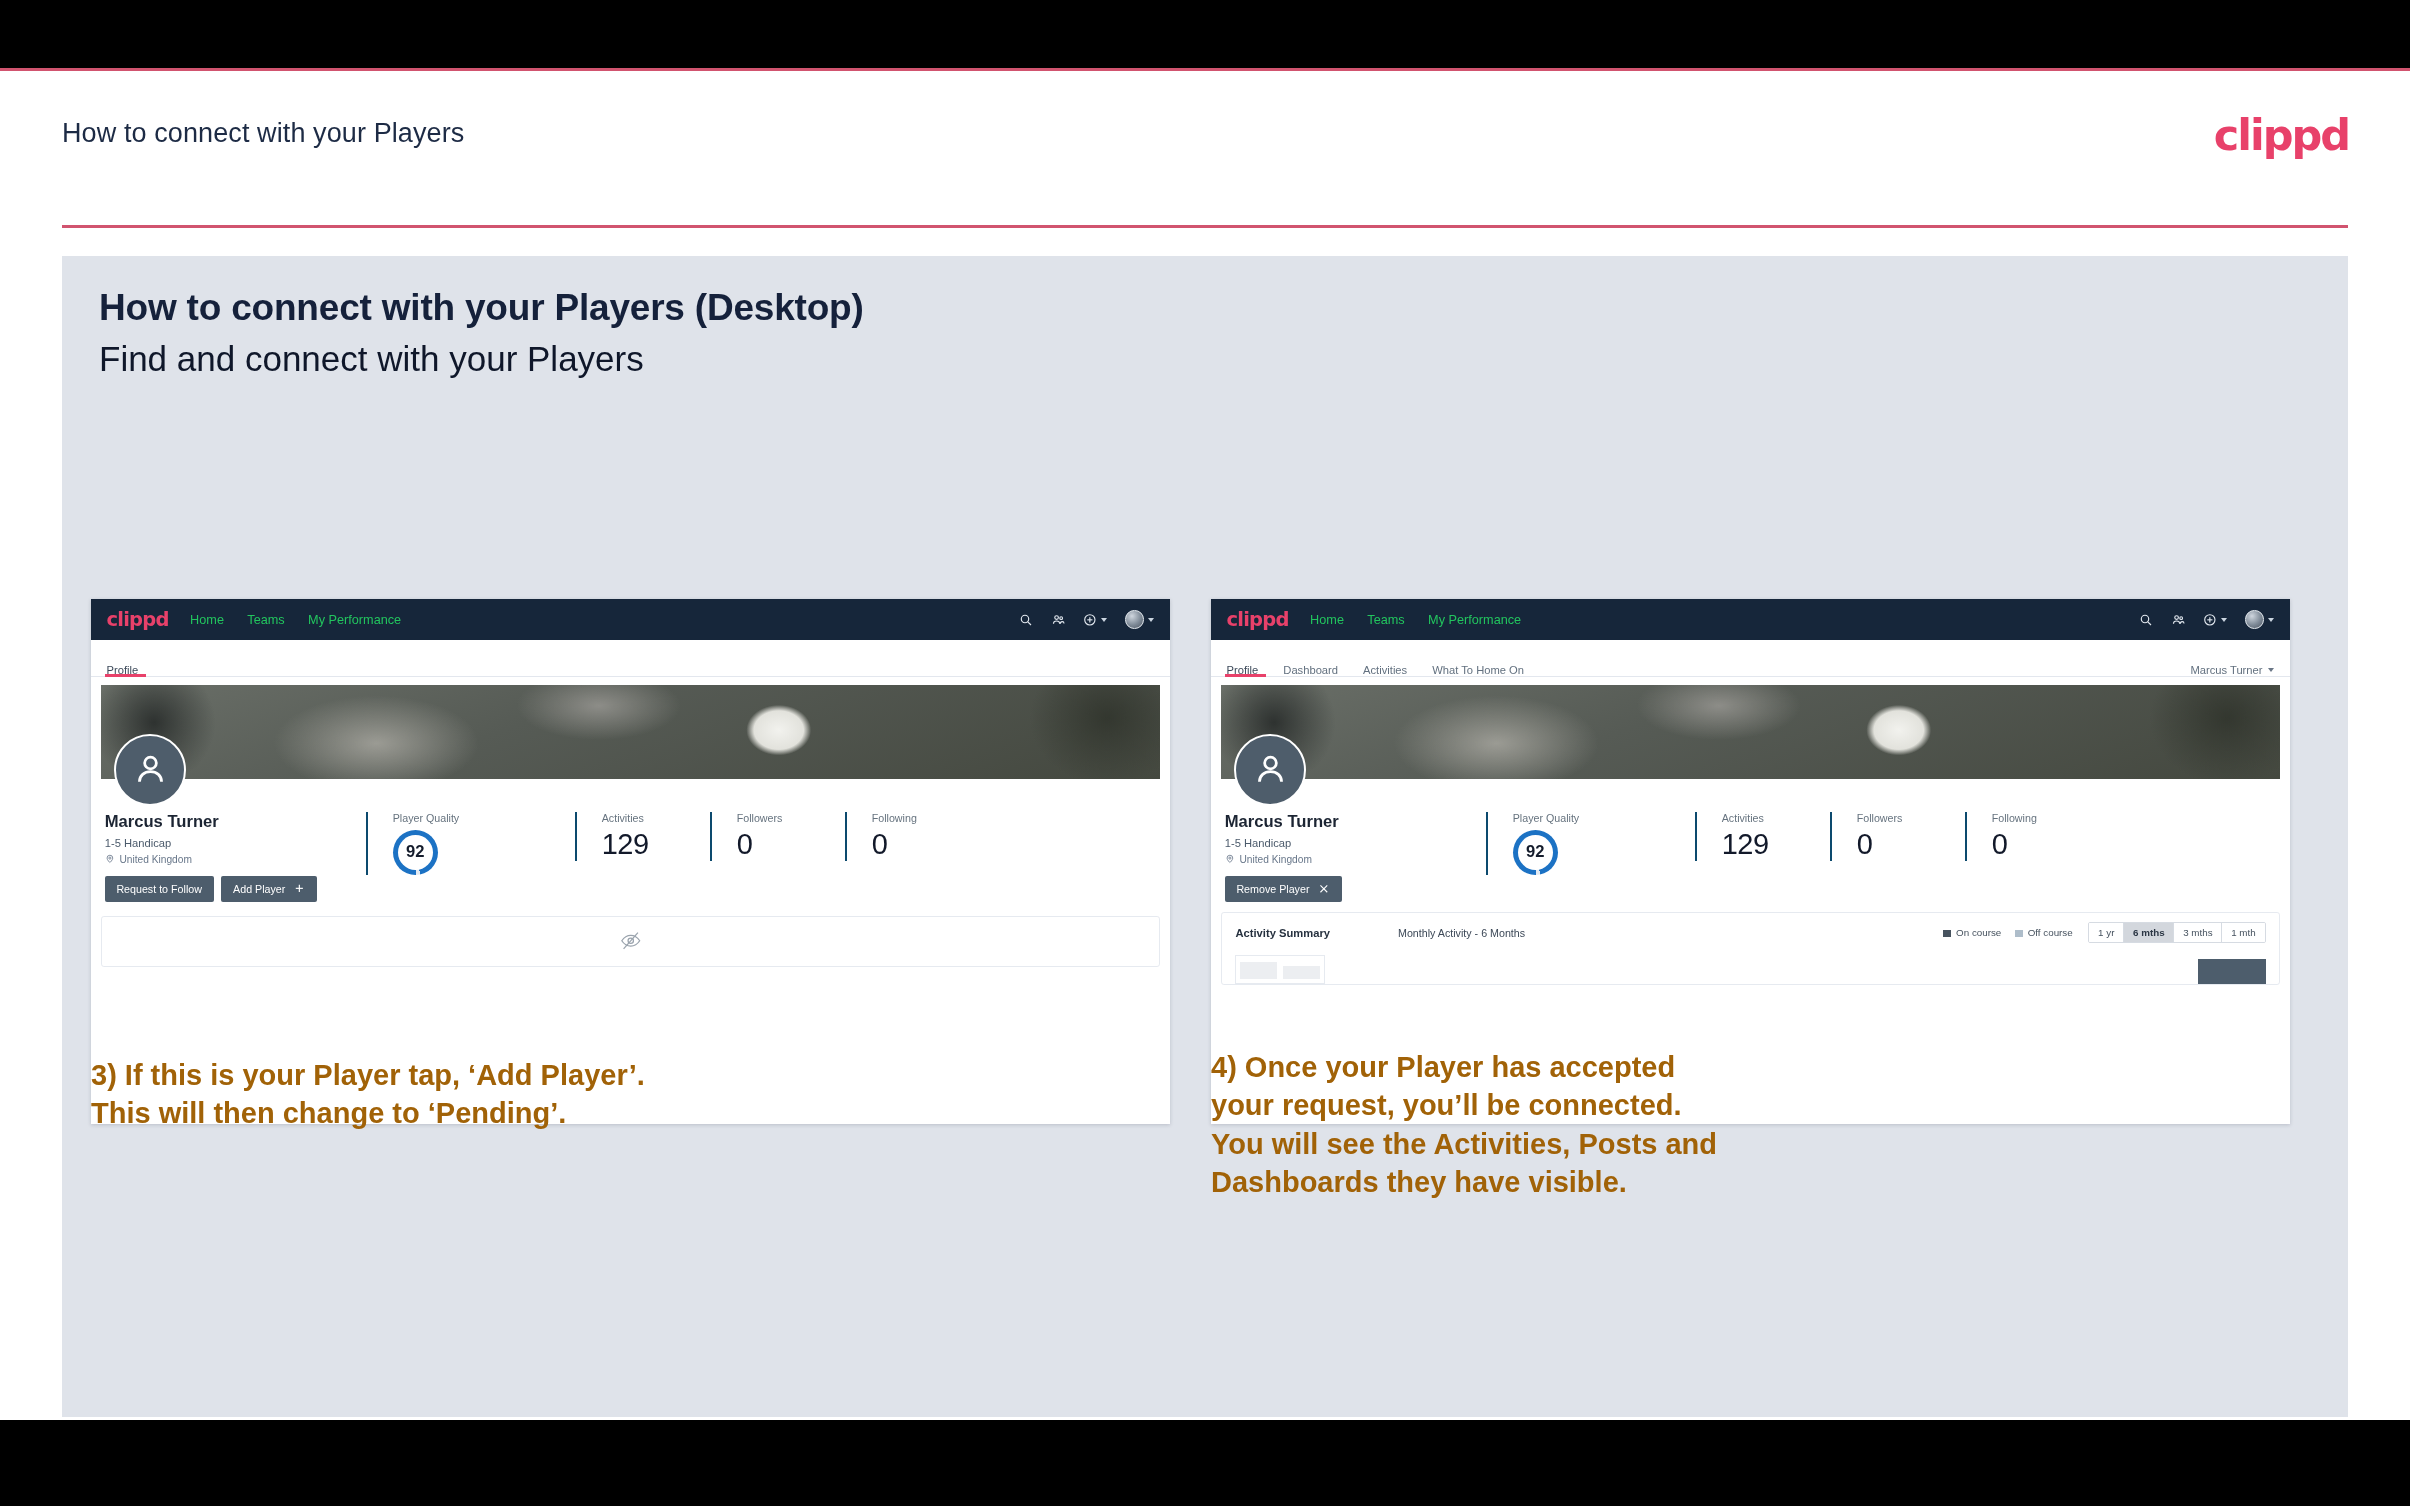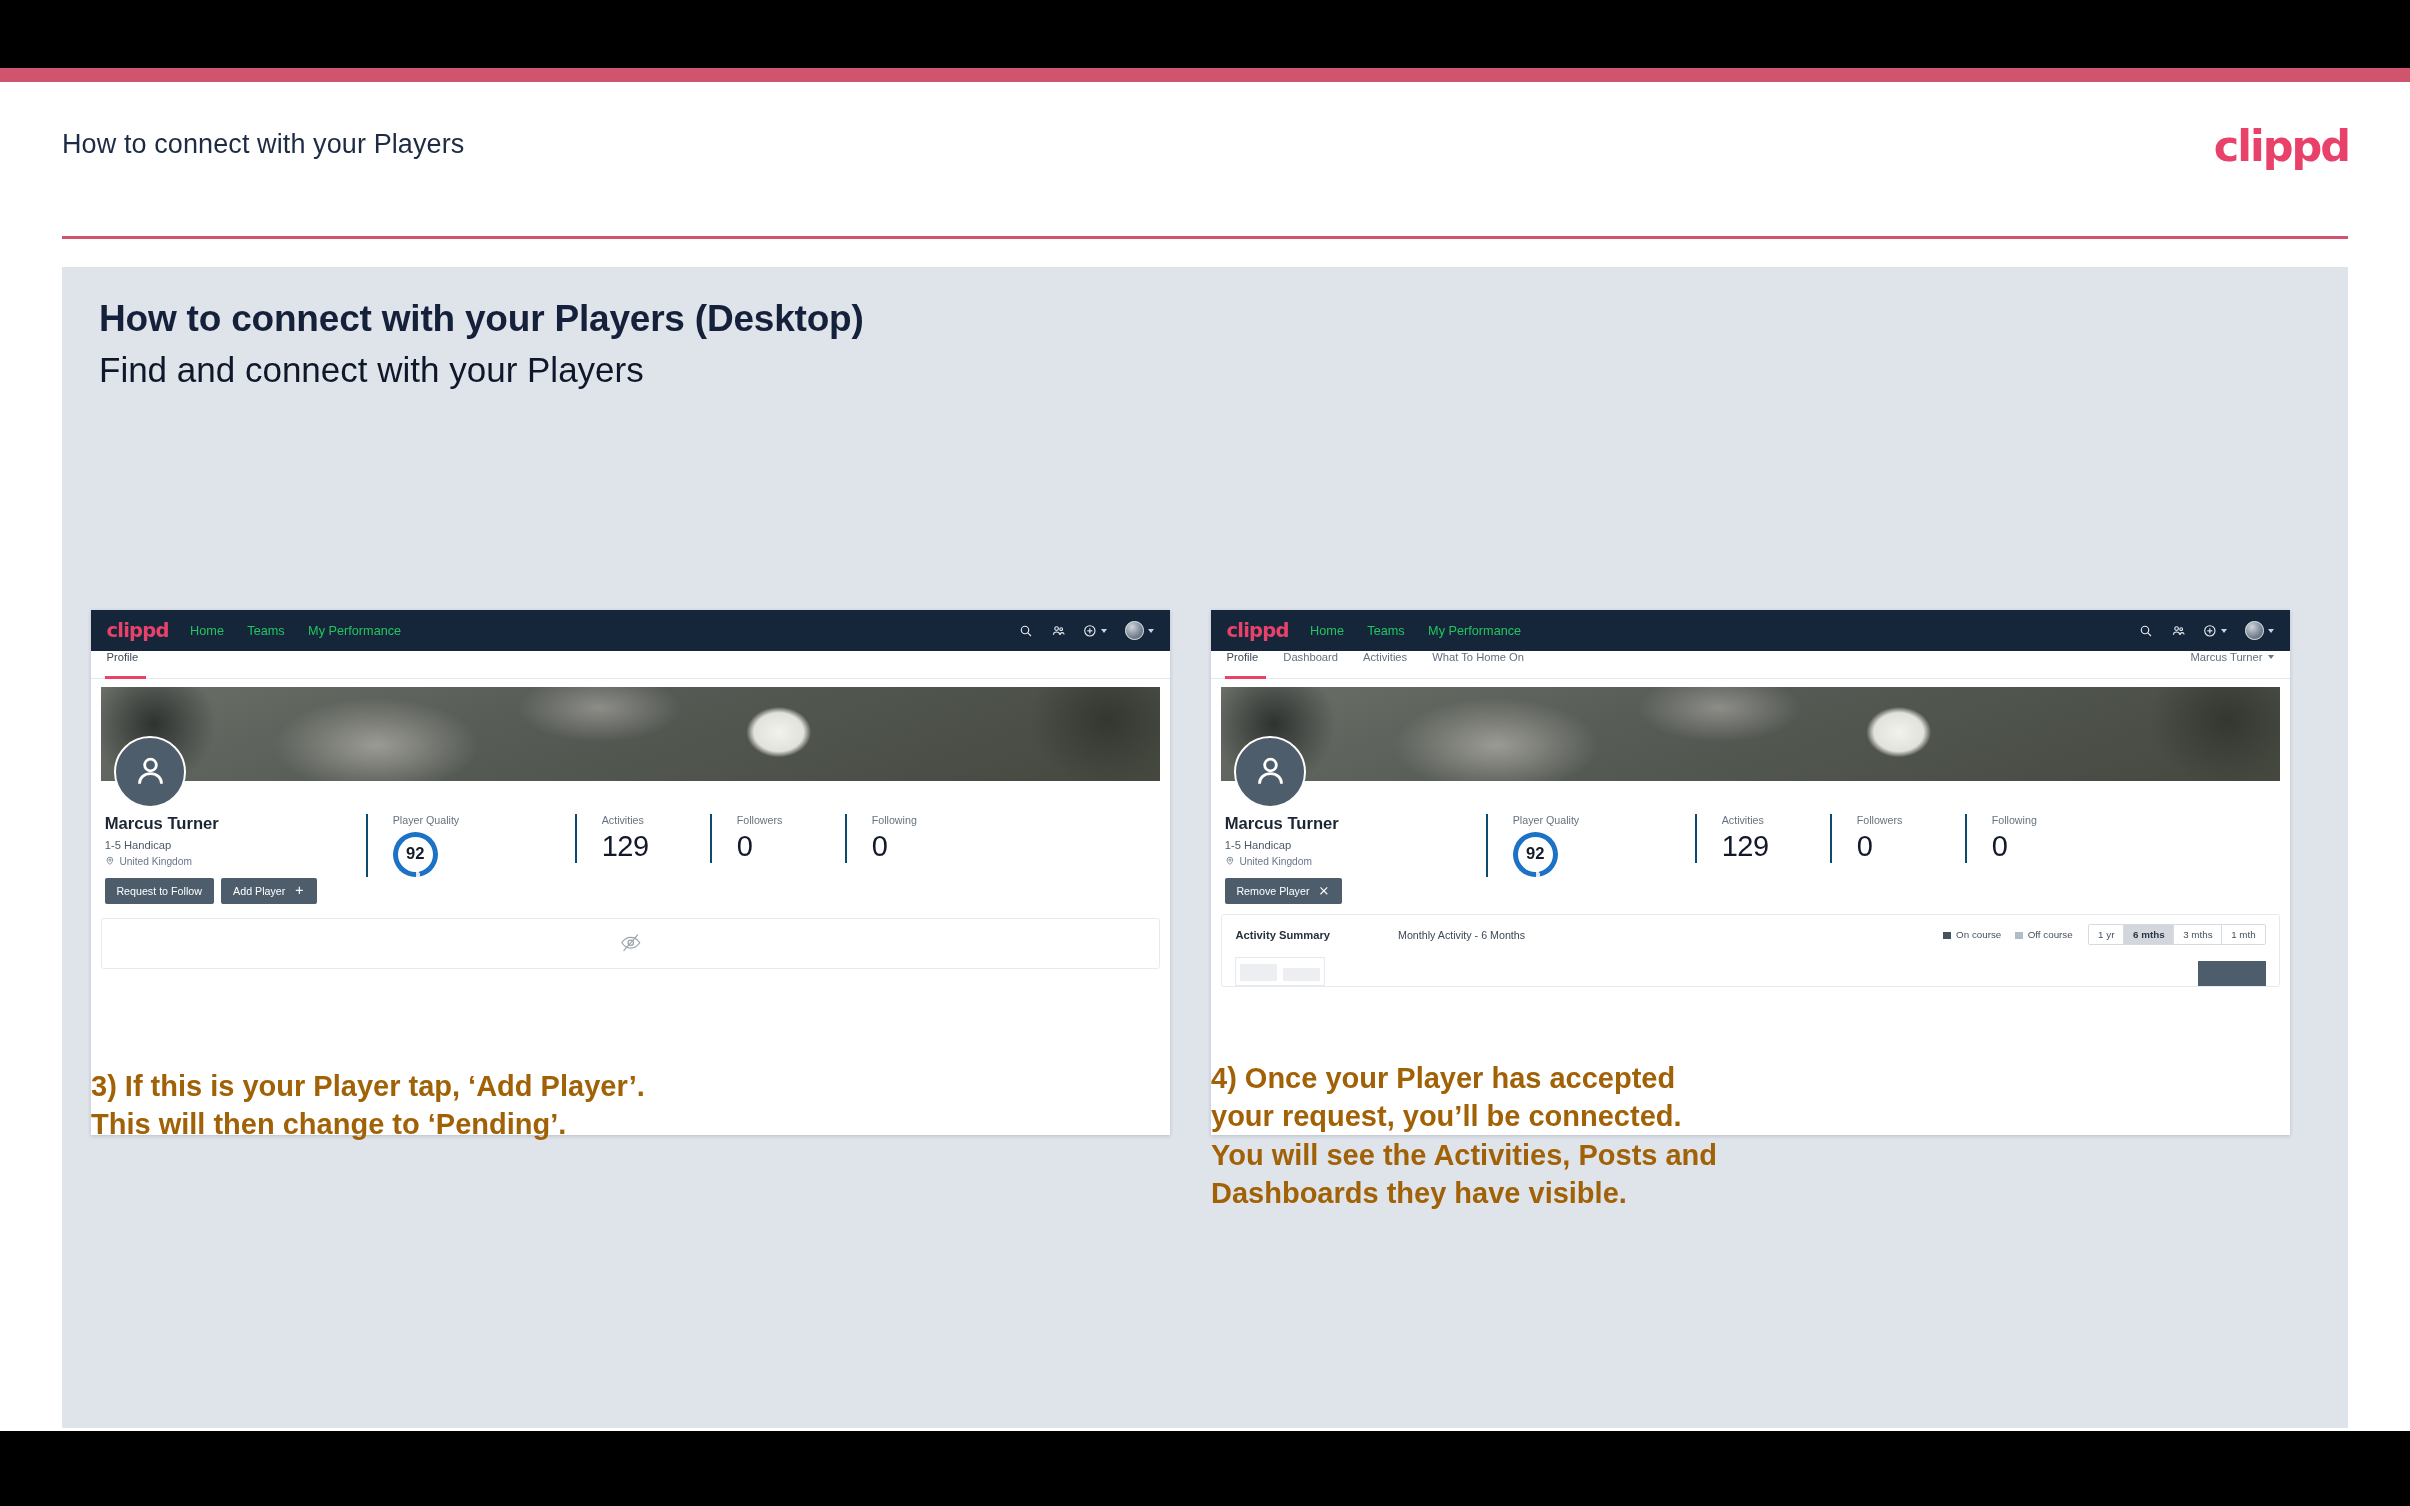--- a/index.html
+++ b/index.html
@@ -7,21 +7,21 @@
   body { font-family: "Liberation Sans", sans-serif; }
 
   .stage { position: relative; width: 2411px; height: 1507px; background: #000; }
 
   
   .bar-top { position: absolute; left: 0; top: 0; width: 2411px; height: 68px; background: #000; }
   .accent-top { position: absolute; left: 0; top: 68px; width: 2411px; height: 13.7px; background: #d1546f; }
   .bar-bottom { position: absolute; left: 0; bottom: 0; width: 2411px; height: 76px; background: #000; }
 
   
-  .slide { position: absolute; left: 0; top: 82px; width: 2411px; height: 1349px; background: #ffffff; }
+  .slide { position: absolute; left: 0; top: 71px; width: 2411px; height: 1349px; background: #ffffff; }
 
   .slide-header { position: absolute; left: 62px; top: 47px; width: 2286px; }
   .slide-header .kicker {
     font-size: 27px; color: #1d2b45; letter-spacing: 0.1px; font-weight: 400;
   }
   .hrule { position: absolute; left: 62px; top: 154px; width: 2286px; height: 2.9px; background: #d1546f; }
 
   
   .panel {
     position: absolute; left: 62px; top: 185px; width: 2286px; height: 1161px;
@@ -54,21 +54,21 @@
   .nav-right { margin-left: auto; display: flex; align-items: center; gap: 17.6px; }
   .nav-right svg { display: block; }
   .chev { width: 0; height: 0; border-left: 3.9px solid transparent; border-right: 3.9px solid transparent; border-top: 4.9px solid #cbd5e0; }
   .avatar-mini {
     width: 18.5px; height: 18.5px; border-radius: 50%;
     background: radial-gradient(circle at 35% 30%, #cfd6de 0%, #7e8a97 55%, #4c5561 100%);
     border: 1px solid #e7ecf1;
   }
 
   .tabs {
-    position: relative; height: 28px; background: #fff; display: flex; align-items: flex-start;
+    position: relative; height: 37px; background: #fff; display: flex; align-items: flex-end;
     padding: 0 0 0 15.6px; gap: 25px; border-bottom: 1px solid #e3e7ee;
   }
   .tabs span { font-size: 11.2px; color: #62707f; }
   .tabs span.active { color: #3d4a5a; }
   .tab-underline { position: absolute; left: 13.7px; bottom: -1px; width: 41px; height: 2.9px; background: #e8416a; }
   .tabs .tab-user { margin-left: auto; margin-right: 15.6px; display: flex; align-items: center; gap: 5.9px; font-size: 11.2px; color: #46546a; }
 
   .banner {
     height: 94px; margin: 7.8px 9.8px 0 9.8px; position: relative;
     background:

